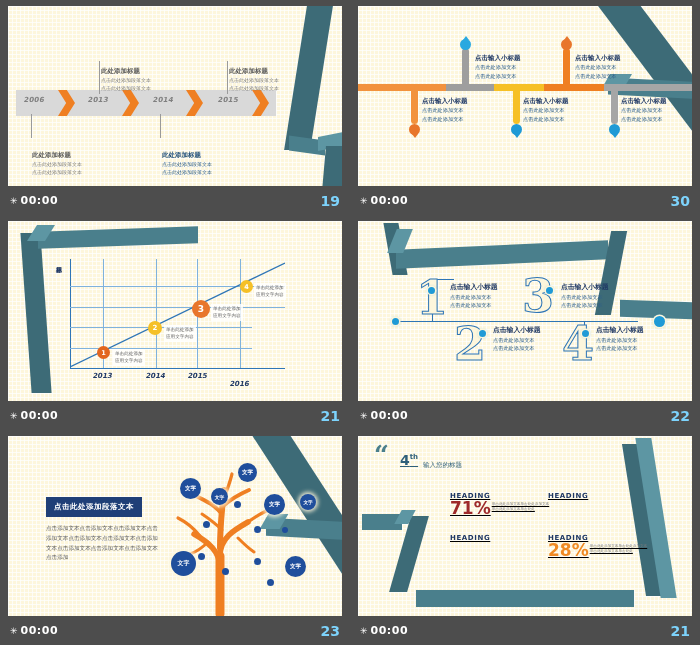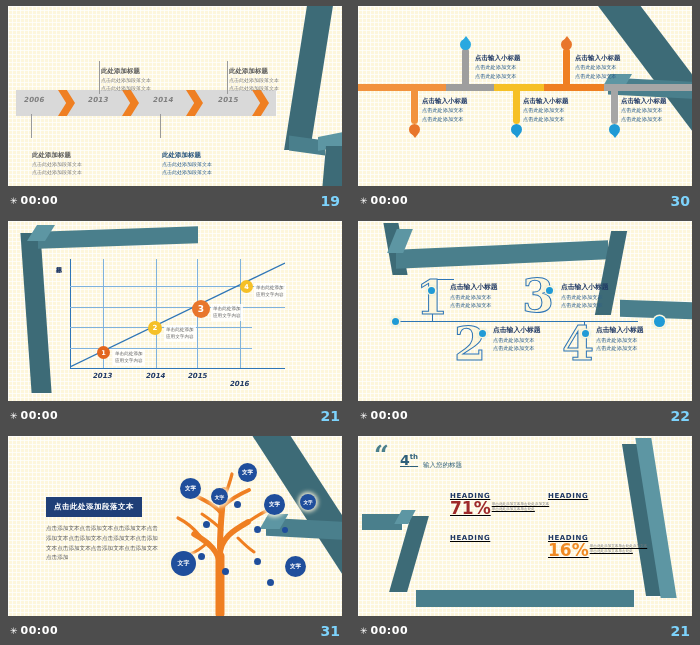--- a/index.html
+++ b/index.html
@@ -361,21 +361,21 @@
       <div class="bud" style="left:214px;top:132px;width:7px;height:7px;"></div>
       <div class="bud" style="left:246px;top:122px;width:7px;height:7px;"></div>
       <div class="bud" style="left:259px;top:143px;width:7px;height:7px;"></div>
 
       <div class="tbox" style="left:38px;top:61px;">点击此处添加段落文本</div>
       <div class="tbody" style="left:38px;top:88px;">点击添加文本点击添加文本点击添加文本点击添加文本点击添加文本点击添加文本点击添加文本点击添加文本点击添加文本点击添加文本点击添加</div>
     </div>
     <div class="footer">
       <span class="fstar">✳</span>
       <span class="ftime">00:00</span>
-      <span class="fnum">31</span>
+      <span class="fnum">23</span>
     </div>
   </div>
 
   <div class="cell">
     <div class="slide">
       <div class="rib" style="left:4px;top:78px;width:40px;height:16px;"></div>
       <div class="rib dk" style="left:42px;top:80px;width:18px;height:76px;transform:skewX(-16deg);"></div>
       <div class="rib lt" style="left:40px;top:74px;width:14px;height:14px;transform:skewX(-28deg);"></div>
       <div class="rib" style="left:58px;top:154px;width:218px;height:17px;"></div>
       <div class="rib dk" style="left:276px;top:8px;width:19px;height:152px;transform:skewX(9deg);"></div>
@@ -396,21 +396,21 @@
       </div>
       <div class="stat" style="left:190px;top:56px;">
         <div class="sh">HEADING</div>
       </div>
       <div class="stat" style="left:92px;top:98px;">
         <div class="sh">HEADING</div>
       </div>
       <div class="stat" style="left:190px;top:98px;">
         <div class="sh">HEADING</div>
         <div class="row">
-          <div class="pc" style="color:#f08a24;">16%</div>
+          <div class="pc" style="color:#f08a24;">28%</div>
           <div class="sd" style="width:60px;">单击此处添加文本单击此处添加文本单击此处添加文本单击此处</div>
         </div>
       </div>
     </div>
     <div class="footer">
       <span class="fstar">✳</span>
       <span class="ftime">00:00</span>
       <span class="fnum">21</span>
     </div>
   </div>

